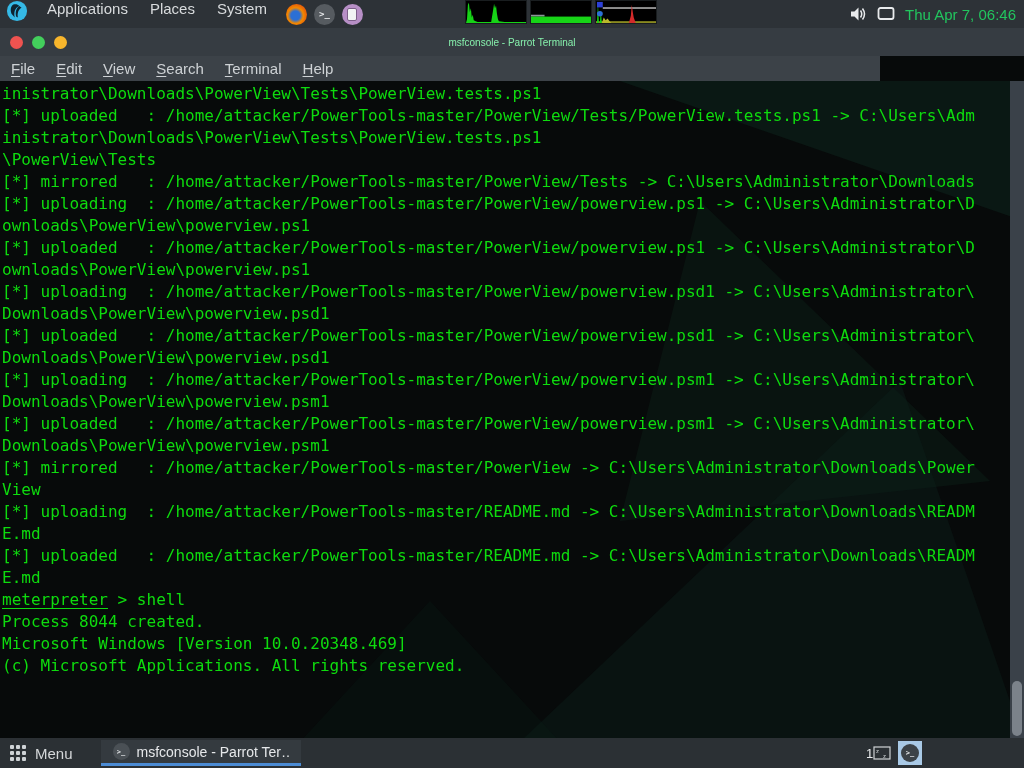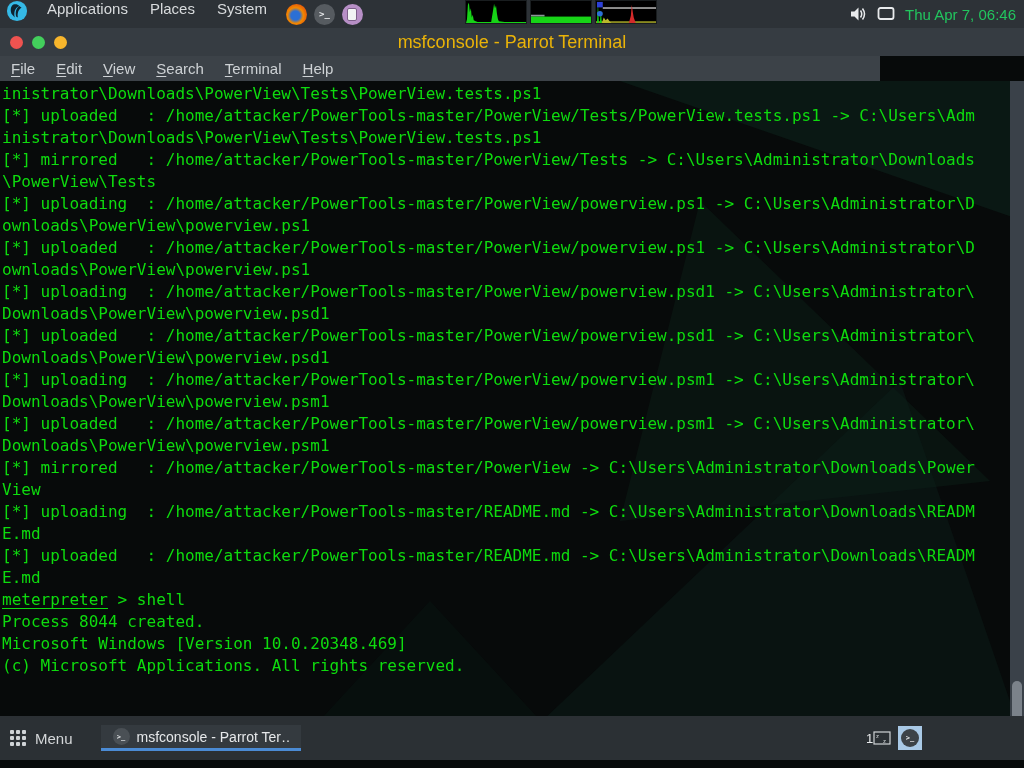--- a/index.html
+++ b/index.html
@@ -28,41 +28,41 @@
     align-items:center; gap:10px; }
   .clock { font-size:15px; color:#22c55e; }
 
   
   .titlebar { position:absolute; top:28px; left:0; width:1024px; height:28px;
     background:#363c42; z-index:20; }
   .traffic { position:absolute; left:10px; top:8px; display:flex; gap:9px; }
   .tl { width:13px; height:13px; border-radius:50%; }
   .title-text { position:absolute; left:0; right:0; top:0; height:28px;
     display:flex; align-items:center; justify-content:center;
-    color:#eab308; font-size:18px; }
+    color:#86efac; font-size:10px; }
   .menubar { position:absolute; top:56px; left:0; width:880px; height:25px;
     background:#3c4248; display:flex; align-items:center; gap:21px;
     padding-left:11px; color:#ced2d5; font-size:15px; z-index:20; }
   .menu-item u { text-underline-offset:2px; }
 
   .terminal { position:absolute; top:81px; left:0; width:1024px; height:661px;
     background:#070a0a; overflow:hidden; z-index:10; }
   .wallpaper { position:absolute; inset:0; }
   .terminal-text { position:absolute; top:2px; left:2px; right:15px; }
   .tline { white-space:pre; font-family:"DejaVu Sans Mono", monospace;
     font-size:16px; line-height:22px; color:var(--green); }
   .tline .u { text-decoration:underline; text-underline-offset:3px; }
   .tline .cursor { background:var(--green); }
   .scrollbar { position:absolute; right:0; top:0; width:14px; height:661px;
     background:#3a4149; }
   .scroll-thumb { position:absolute; left:2px; width:10px; top:600px; height:55px;
     background:#7b828a; border-radius:5px; }
 
   
-  .taskbar { position:absolute; bottom:8px; left:0; width:1024px; height:44px;
+  .taskbar { position:absolute; bottom:0; left:0; width:1024px; height:30px;
     background:#2b3034; display:flex; align-items:center; color:#d4d7d9;
     font-size:15px; z-index:30;text-align:center; }
   .grid-icon { display:grid; grid-template-columns:repeat(3,4px); gap:2px;
     margin:0 9px 0 10px; }
   .grid-icon i { width:4px; height:4px; background:#cfd3d6; border-radius:1px; }
   .menu-label { margin-right:28px; }
   .task-btn { height:26px; display:flex; align-items:center; gap:7px;
     padding:0 12px; background:#343a3f; border-bottom:3px solid var(--accent);
     color:#e6e8ea; font-size:14px; max-width:200px; }
   .task-icon { width:17px; height:17px; border-radius:50%; background:#4a5055;
@@ -148,22 +148,22 @@
   <svg class="wallpaper" viewBox="0 0 1024 661" preserveAspectRatio="none">
     <polygon points="620,0 1024,140 1024,0" fill="rgba(16,46,36,0.40)"></polygon>
     <polygon points="700,120 990,400 620,440" fill="rgba(14,40,30,0.35)"></polygon>
     <polygon points="520,661 900,300 1024,661" fill="rgba(12,34,28,0.38)"></polygon>
     <polygon points="300,661 430,520 560,661" fill="rgba(10,30,24,0.30)"></polygon>
   </svg>
   <div class="terminal-text">
       <div class="tline">inistrator\Downloads\PowerView\Tests\PowerView.tests.ps1</div>
       <div class="tline">[*] uploaded   : /home/attacker/PowerTools-master/PowerView/Tests/PowerView.tests.ps1 -&gt; C:\Users\Adm</div>
       <div class="tline">inistrator\Downloads\PowerView\Tests\PowerView.tests.ps1</div>
+      <div class="tline">\PowerView\Tests</div>
       <div class="tline">[*] mirrored   : /home/attacker/PowerTools-master/PowerView/Tests -&gt; C:\Users\Administrator\Downloads</div>
-      <div class="tline">\PowerView\Tests</div>
       <div class="tline">[*] uploading  : /home/attacker/PowerTools-master/PowerView/powerview.ps1 -&gt; C:\Users\Administrator\D</div>
       <div class="tline">ownloads\PowerView\powerview.ps1</div>
       <div class="tline">[*] uploaded   : /home/attacker/PowerTools-master/PowerView/powerview.ps1 -&gt; C:\Users\Administrator\D</div>
       <div class="tline">ownloads\PowerView\powerview.ps1</div>
       <div class="tline">[*] uploading  : /home/attacker/PowerTools-master/PowerView/powerview.psd1 -&gt; C:\Users\Administrator\</div>
       <div class="tline">Downloads\PowerView\powerview.psd1</div>
       <div class="tline">[*] uploaded   : /home/attacker/PowerTools-master/PowerView/powerview.psd1 -&gt; C:\Users\Administrator\</div>
       <div class="tline">Downloads\PowerView\powerview.psd1</div>
       <div class="tline">[*] uploading  : /home/attacker/PowerTools-master/PowerView/powerview.psm1 -&gt; C:\Users\Administrator\</div>
       <div class="tline">Downloads\PowerView\powerview.psm1</div>

